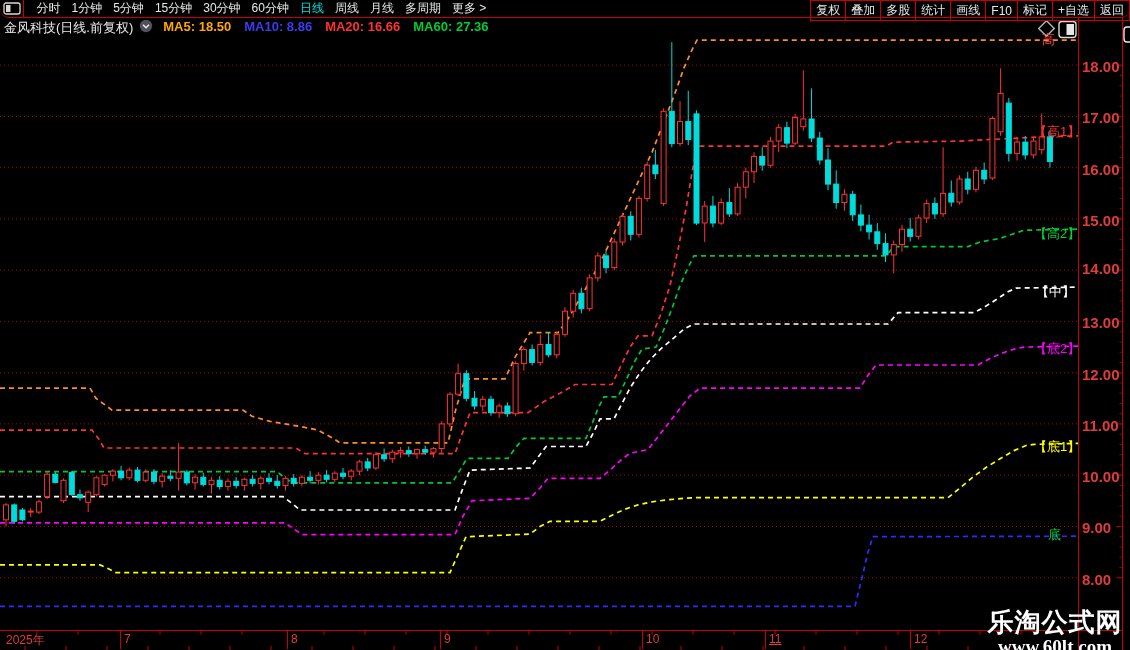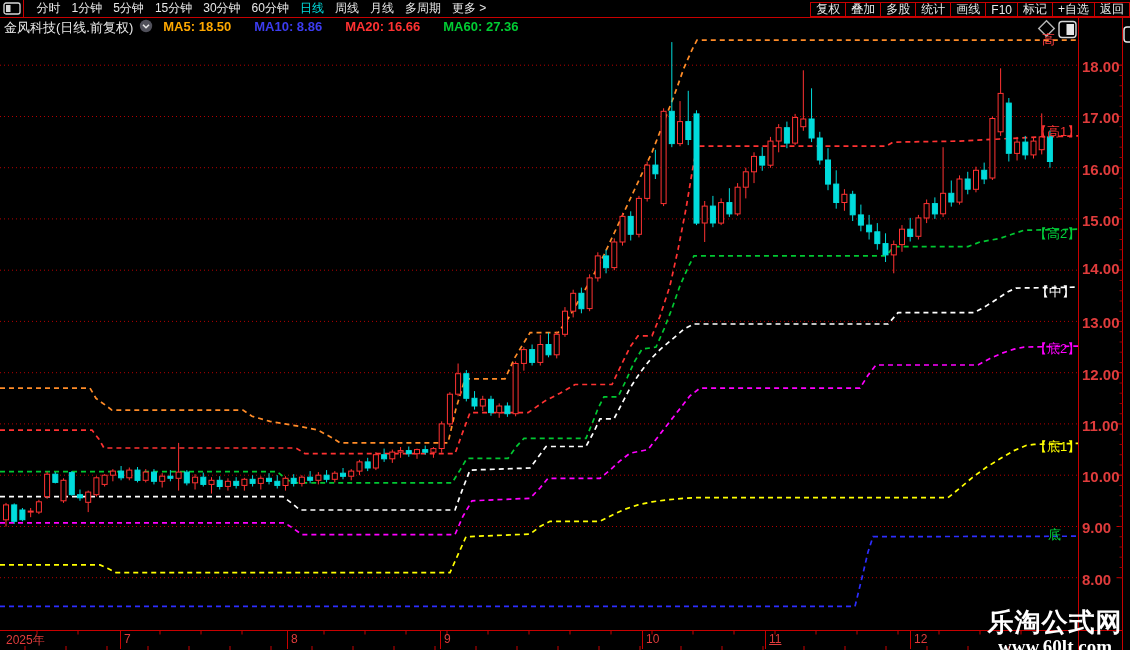--- a/index.html
+++ b/index.html
@@ -1,35 +1,35 @@
 <!DOCTYPE html>
 <html><head>
 <meta charset="utf-8">
 <style>
   html,body{margin:0;padding:0;background:#000;width:1130px;height:650px;overflow:hidden;
             font-family:"Liberation Sans",sans-serif;-webkit-font-smoothing:antialiased;}
   #app{position:relative;width:1130px;height:650px;background:#000;}
 
   
   #menubar{position:absolute;top:0;left:0;width:1130px;height:17px;background:#000;
-           border-bottom:1px solid #c80000;display:flex;align-items:flex-end;z-index:6;}
+           border-bottom:1px solid #c80000;display:flex;align-items:flex-start;z-index:6;border-radius:9px;}
   #win-icon-box{width:23px;height:17px;border-right:1px solid #c80000;display:flex;
                 align-items:center;justify-content:center;flex:0 0 auto;margin-right:7px;}
   .menu-item{color:#e8e8e8;font-size:12px;line-height:17px;margin:0 5.5px;white-space:nowrap;cursor:default;}
   .menu-item.active{color:#00e0e0;}
-  #menu-buttons{margin-left:auto;display:flex;height:15px;}
+  #menu-buttons{margin-left:auto;display:flex;height:21px;}
   .mbtn{box-sizing:border-box;border:1px solid #c80000;border-right:none;color:#e8e8e8;
         font-size:12px;padding:0 5px;display:flex;align-items:center;white-space:nowrap;}
   .mbtn:last-child{border-right:1px solid #c80000;}
 
   
   #titlebar{position:absolute;top:19px;left:0;height:20px;display:flex;z-index:5;}
   #stock-title{color:#e8e8e8;font-size:13px;margin-left:4px;white-space:nowrap;}
   #ma-list{display:flex;margin-left:10px;}
-  .ma{font-size:13px;font-weight:bold;margin-right:23px;white-space:nowrap;}
+  .ma{font-size:13px;font-weight:bold;margin-right:13px;white-space:nowrap;}
 
   
   #chart-svg{position:absolute;top:0;left:0;z-index:1;}
 
   
   .price-label{position:absolute;left:1082px;color:#e03c3c;font-size:15px;z-index:2;font-weight:bold;}
   .month-label{position:absolute;top:632px;color:#e03c3c;font-size:12px;z-index:2;}
   #year-label{position:absolute;left:6px;top:632px;color:#e03c3c;font-size:12px;z-index:2;}
 
   

